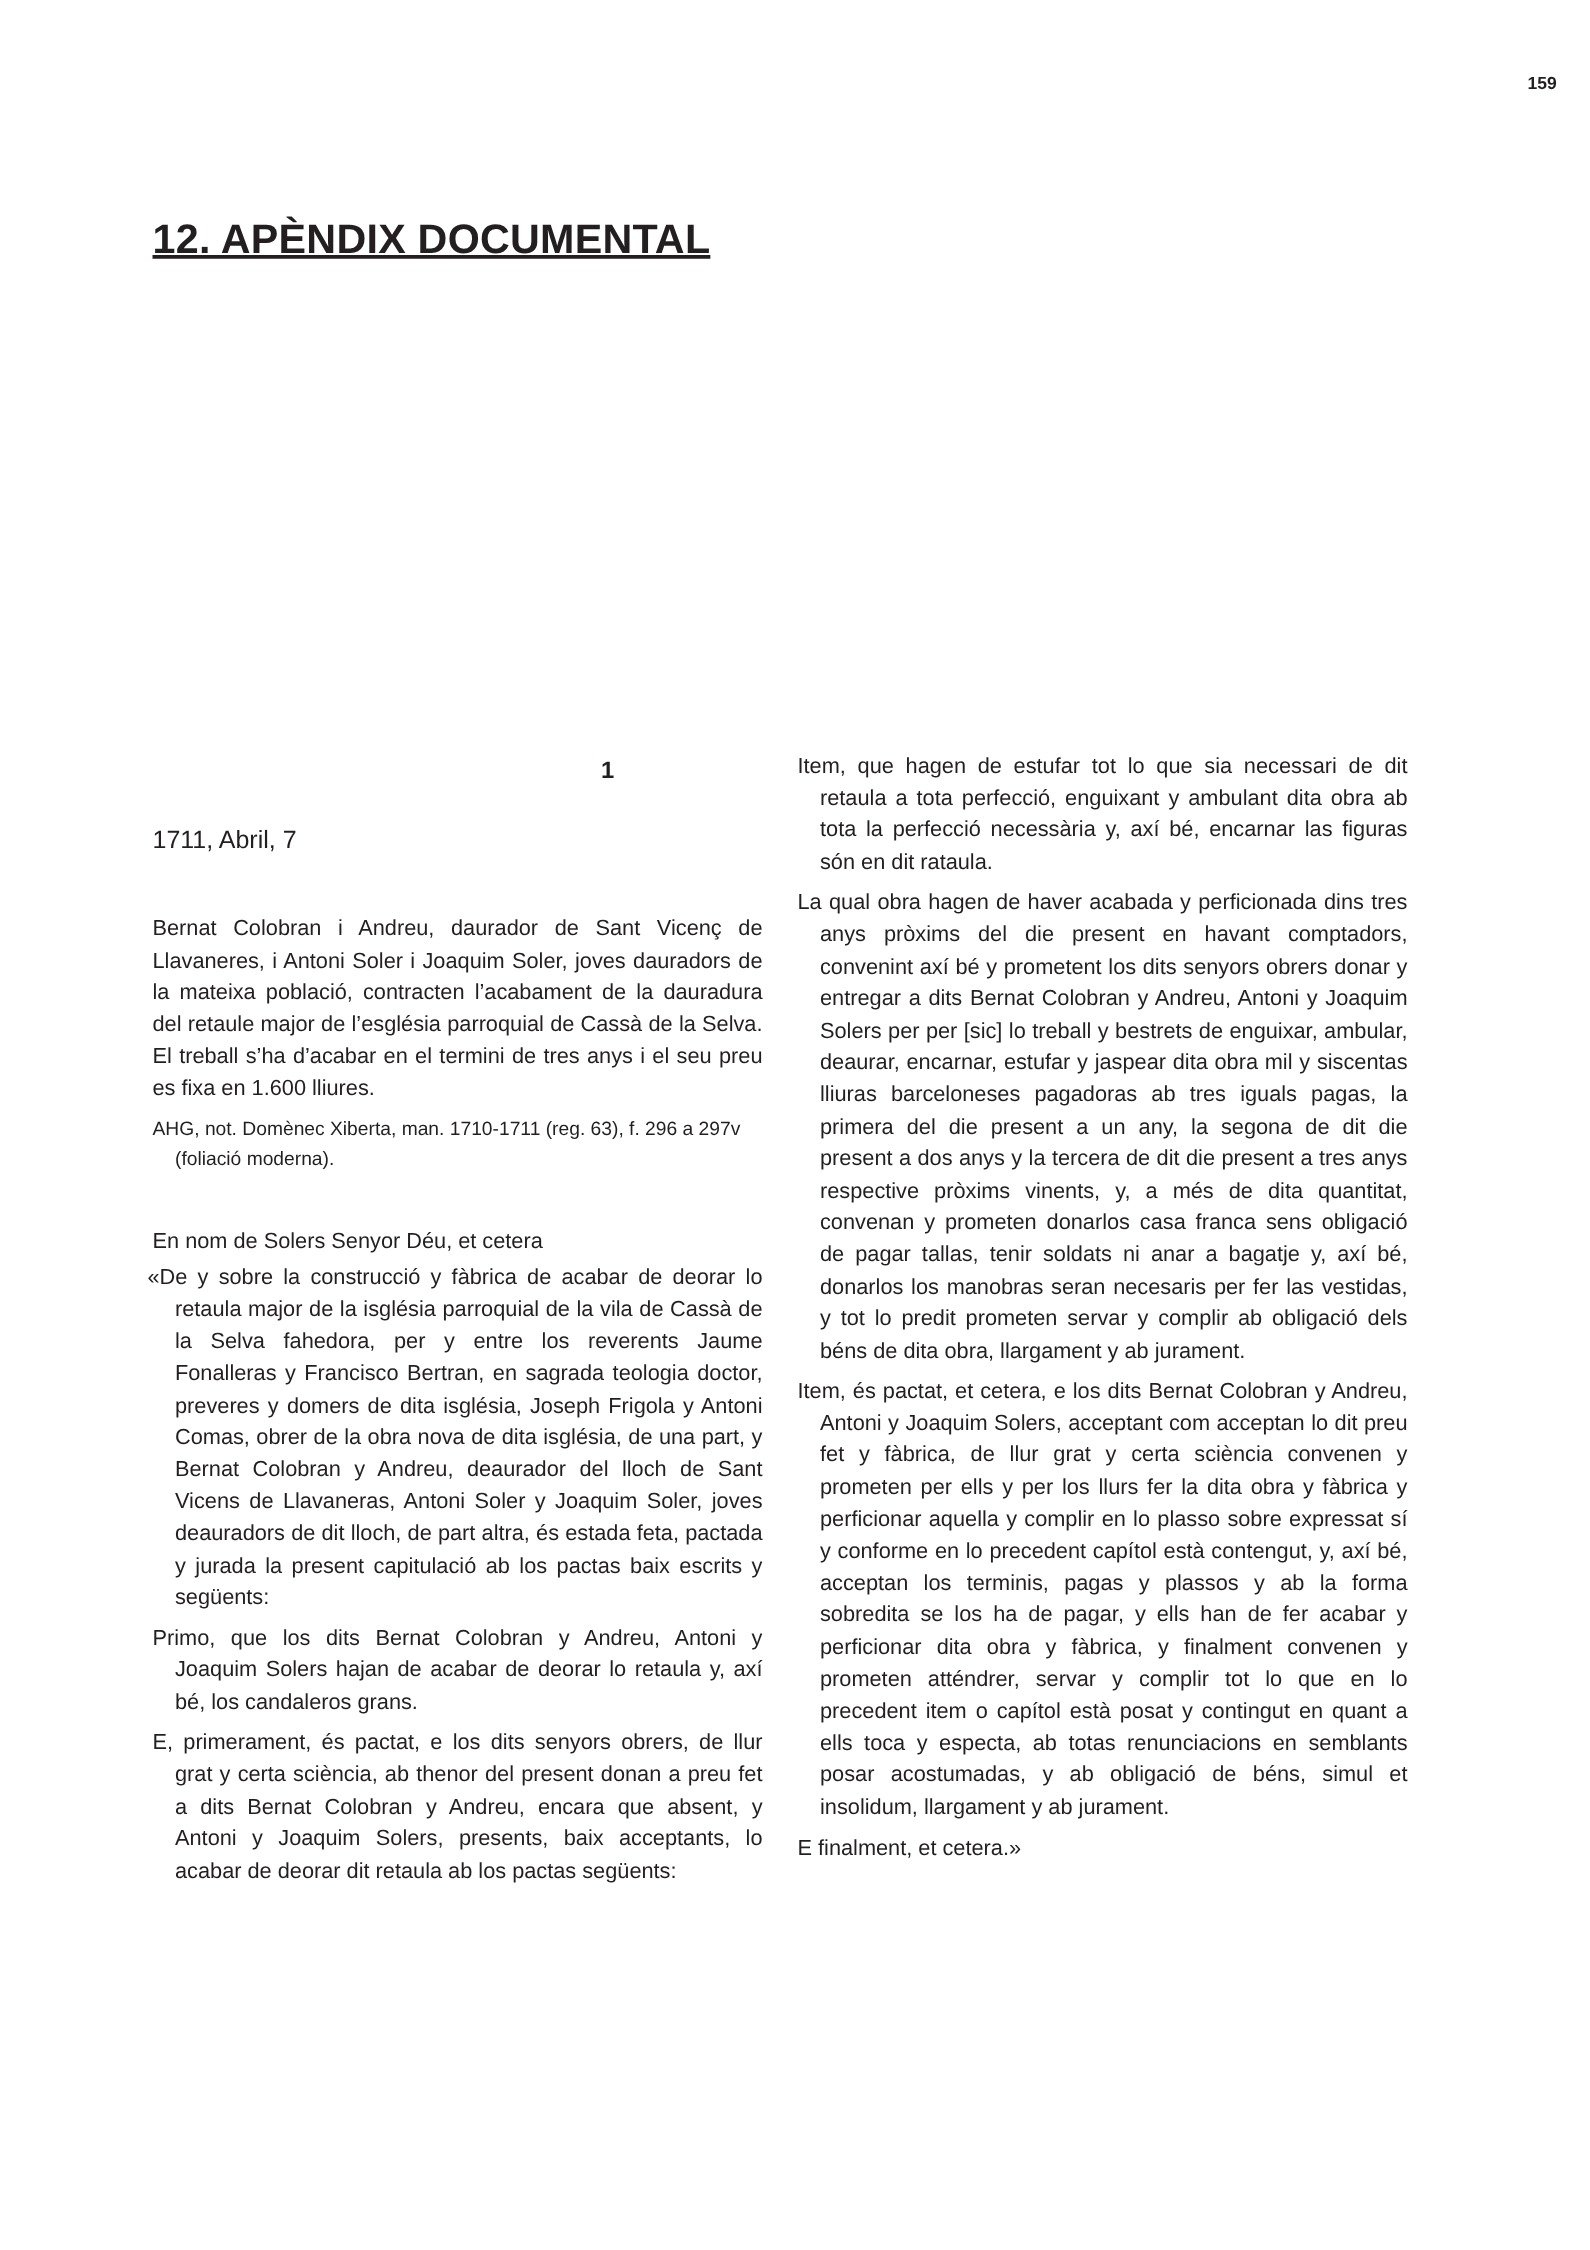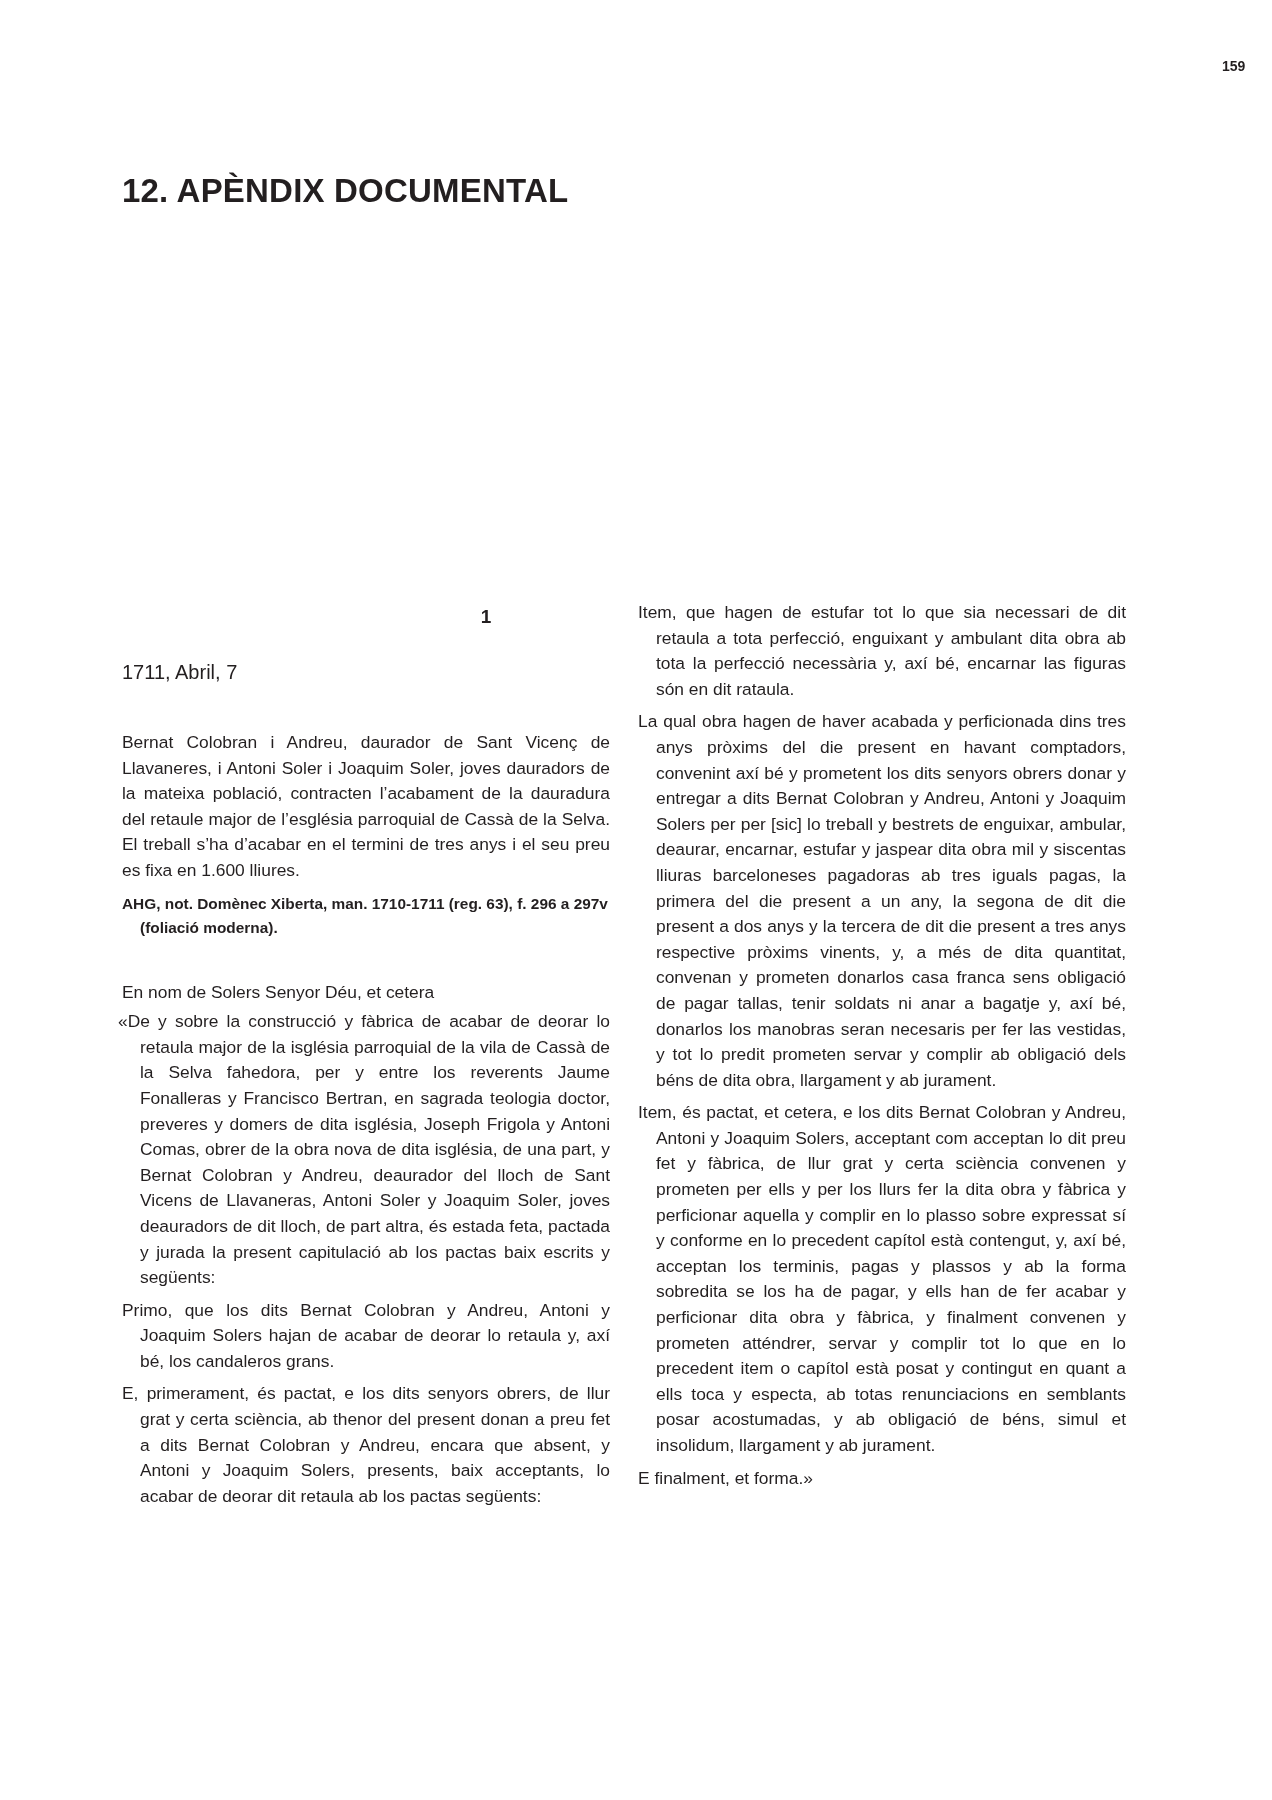--- a/index.html
+++ b/index.html
@@ -1,28 +1,28 @@
 <!DOCTYPE html>
 <html><head>
 <meta charset="utf-8">
 <style>
   html, body { margin: 0; padding: 0; background: #ffffff; }
   body { width: 1272px; height: 1800px; position: relative; overflow: hidden;
          font-family: "Liberation Sans", sans-serif; color: #231f20; }
   .page-number { position: absolute; top: 58px; left: 1182px; font-size: 14px; font-weight: bold; margin-left: 40px; }
   .chapter-title { position: absolute; top: 172px; left: 122px; margin: 0;
-                   font-size: 33px; font-weight: bold; letter-spacing: 0.2px; color: #231f20; }
+                   font-size: 33px; font-weight: bold; letter-spacing: 0.2px; color: #231f20; text-decoration: underline; }
   .col { position: absolute; top: 600px; width: 488px; font-size: 17.4px; line-height: 25.6px; }
   .col-left { left: 122px; }
   .col-right { left: 638px; }
   .doc-number { text-align: center; font-weight: bold; font-size: 19px; margin: 0; padding-top: 4px;
                 padding-left: 240px; height: 56px; }
   .doc-date { font-weight: normal; font-size: 20px; margin: 0 0 40px 0; height: 30px; }
   .summary { margin: 0; text-align: justify; }
-  .source { margin: 8px 0 0 0; font-size: 15.4px; line-height: 24px; padding-left: 18px; text-indent: -18px; font-weight: bold; }
+  .source { margin: 8px 0 0 0; font-size: 15.4px; line-height: 24px; padding-left: 18px; text-indent: -18px; }
   .invocation { margin: 40px 0 4px 0; }
   .para { margin: 0 0 7px 0; text-align: justify; padding-left: 18px; text-indent: -18px; }
   .para.first { text-indent: -22px; }
 </style>
 </head>
 <body>
 
 <div class="page-number">159</div>
 <h1 class="chapter-title">12. APÈNDIX DOCUMENTAL</h1>
 
@@ -34,14 +34,14 @@
   <p class="invocation">En nom de Solers Senyor Déu, et cetera</p>
   <p class="para first">«De y sobre la construcció y fàbrica de acabar de deorar lo retaula major de la isglésia parroquial de la vila de Cassà de la Selva fahedora, per y entre los reverents Jaume Fonalleras y Francisco Bertran, en sagrada teologia doctor, preveres y domers de dita isglésia, Joseph Frigola y Antoni Comas, obrer de la obra nova de dita isglésia, de una part, y Bernat Colobran y Andreu, deaurador del lloch de Sant Vicens de Llavaneras, Antoni Soler y Joaquim Soler, joves deauradors de dit lloch, de part altra, és estada feta, pactada y jurada la present capitulació ab los pactas baix escrits y següents:</p>
   <p class="para">Primo, que los dits Bernat Colobran y Andreu, Antoni y Joaquim Solers hajan de acabar de deorar lo retaula y, axí bé, los candaleros grans.</p>
   <p class="para">E, primerament, és pactat, e los dits senyors obrers, de llur grat y certa sciència, ab thenor del present donan a preu fet a dits Bernat Colobran y Andreu, encara que absent, y Antoni y Joaquim Solers, presents, baix acceptants, lo acabar de deorar dit retaula ab los pactas següents:</p>
 </div>
 
 <div class="col col-right">
   <p class="para">Item, que hagen de estufar tot lo que sia necessari de dit retaula a tota perfecció, enguixant y ambulant dita obra ab tota la perfecció necessària y, axí bé, encarnar las figuras són en dit rataula.</p>
   <p class="para">La qual obra hagen de haver acabada y perficionada dins tres anys pròxims del die present en havant comptadors, convenint axí bé y prometent los dits senyors obrers donar y entregar a dits Bernat Colobran y Andreu, Antoni y Joaquim Solers per per [sic] lo treball y bestrets de enguixar, ambular, deaurar, encarnar, estufar y jaspear dita obra mil y siscentas lliuras barceloneses pagadoras ab tres iguals pagas, la primera del die present a un any, la segona de dit die present a dos anys y la tercera de dit die present a tres anys respective pròxims vinents, y, a més de dita quantitat, convenan y prometen donarlos casa franca sens obligació de pagar tallas, tenir soldats ni anar a bagatje y, axí bé, donarlos los manobras seran necesaris per fer las vestidas, y tot lo predit prometen servar y complir ab obligació dels béns de dita obra, llargament y ab jurament.</p>
   <p class="para">Item, és pactat, et cetera, e los dits Bernat Colobran y Andreu, Antoni y Joaquim Solers, acceptant com acceptan lo dit preu fet y fàbrica, de llur grat y certa sciència convenen y prometen per ells y per los llurs fer la dita obra y fàbrica y perficionar aquella y complir en lo plasso sobre expressat sí y conforme en lo precedent capítol està contengut, y, axí bé, acceptan los terminis, pagas y plassos y ab la forma sobredita se los ha de pagar, y ells han de fer acabar y perficionar dita obra y fàbrica, y finalment convenen y prometen atténdrer, servar y complir tot lo que en lo precedent item o capítol està posat y contingut en quant a ells toca y especta, ab totas renunciacions en semblants posar acostumadas, y ab obligació de béns, simul et insolidum, llargament y ab jurament.</p>
-  <p class="para">E finalment, et forma.»</p>
+  <p class="para">E finalment, et cetera.»</p>
 </div>
 
 </body></html>

